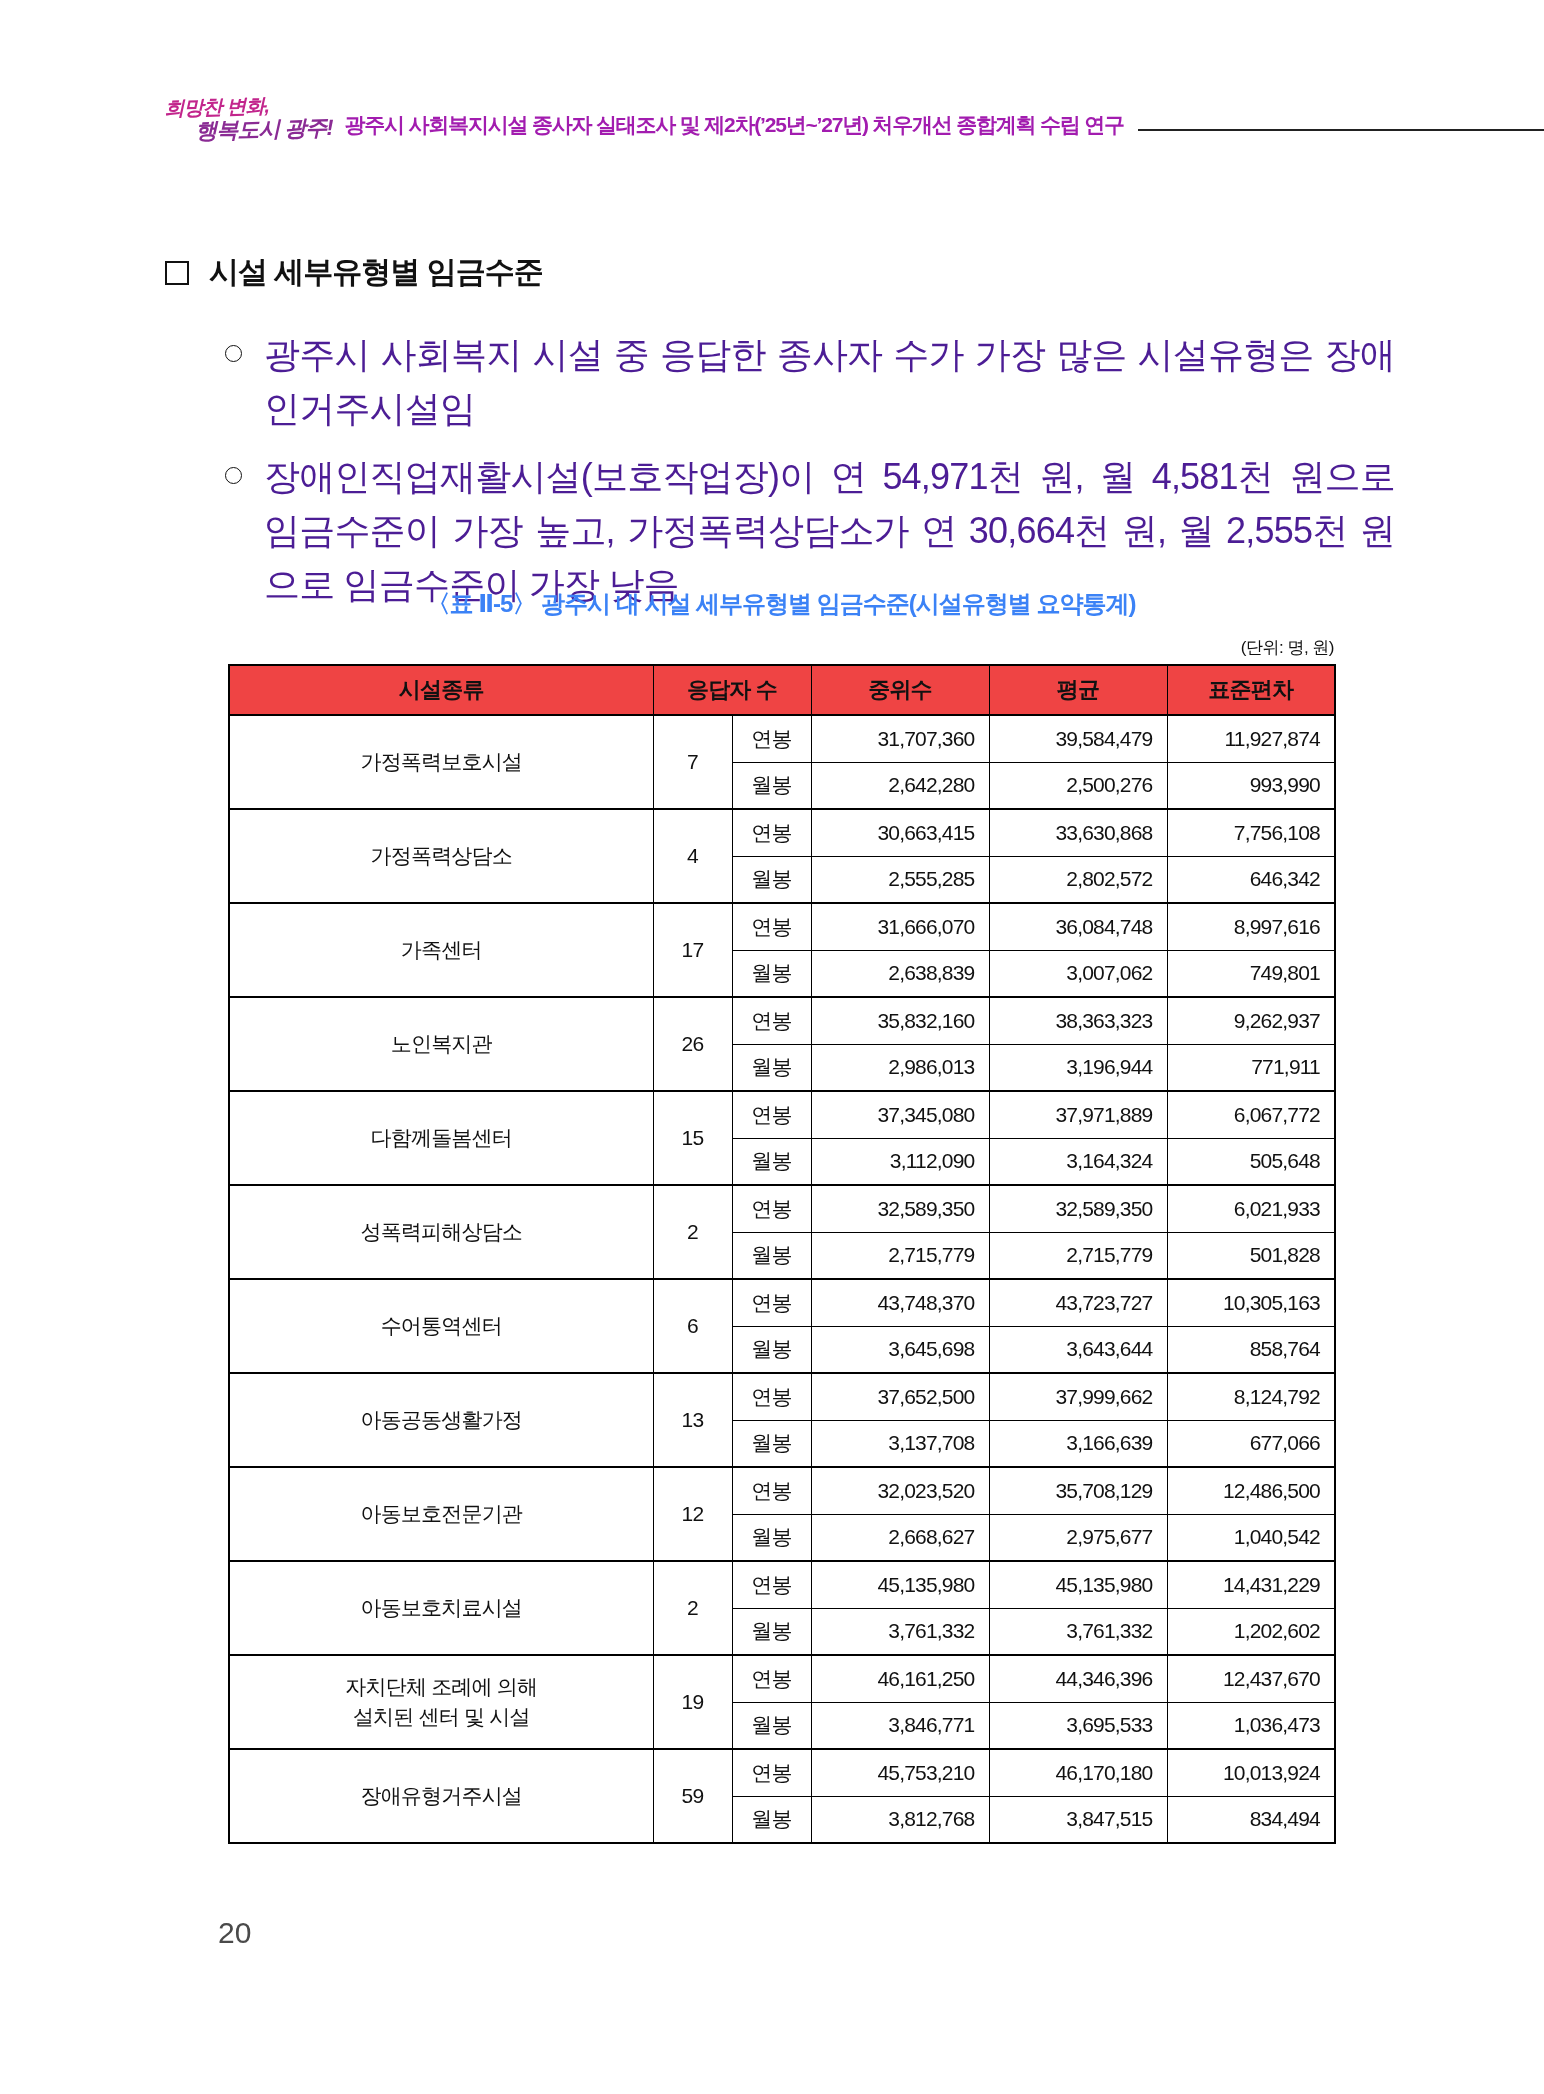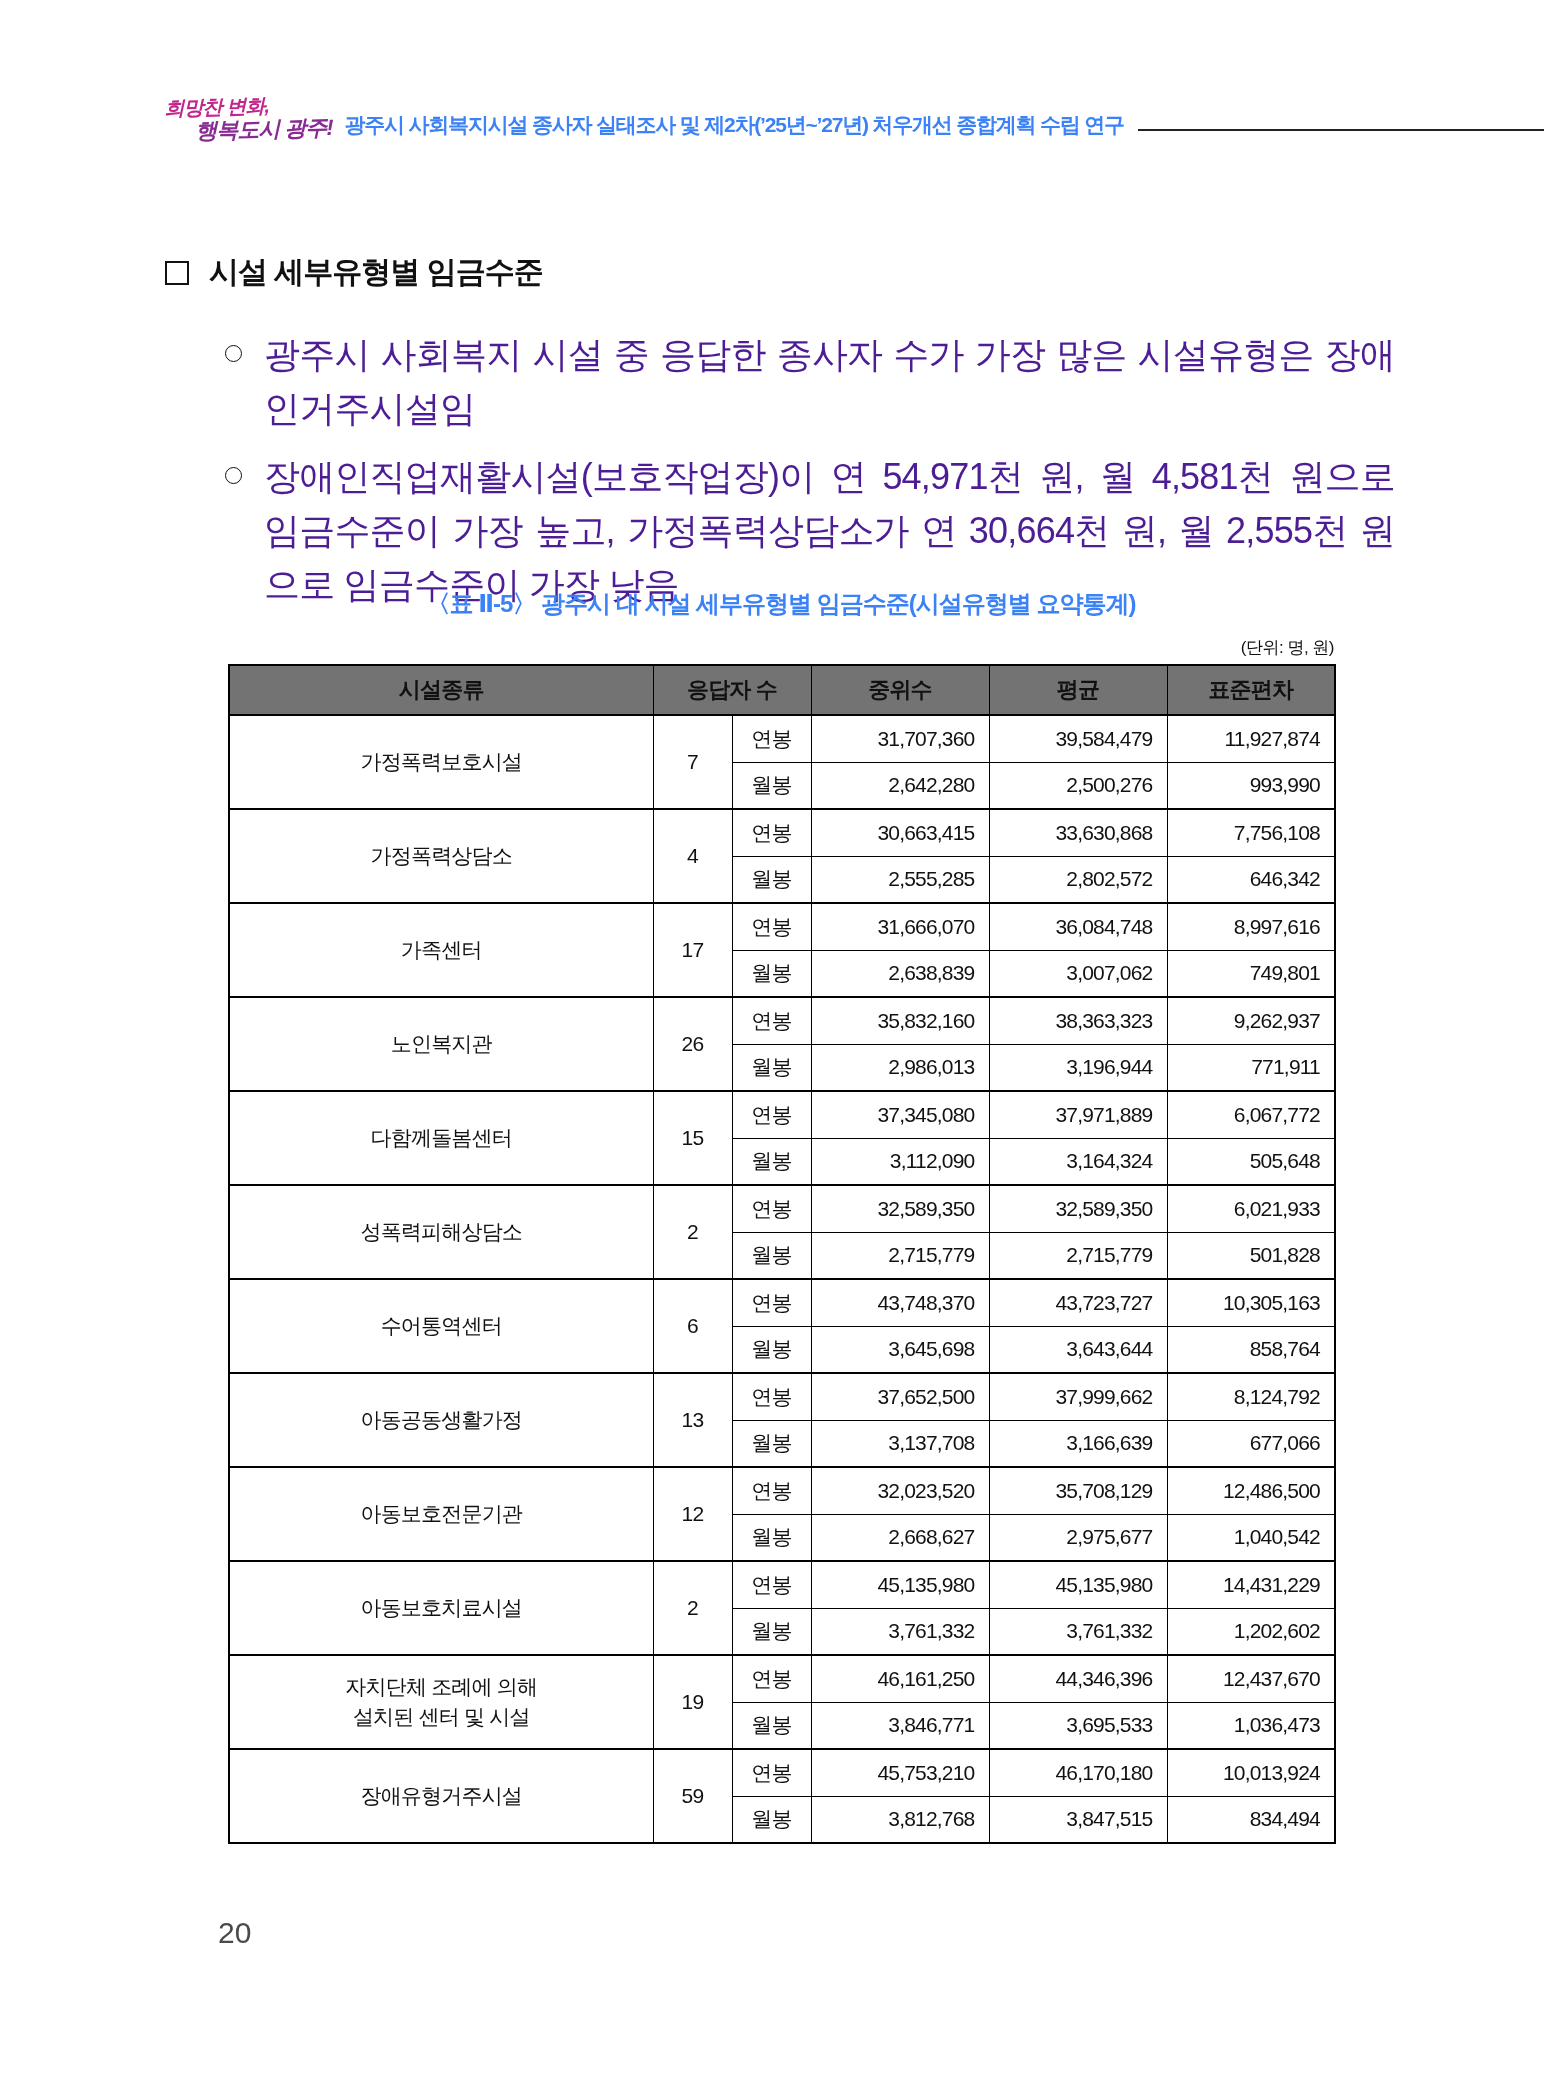--- a/index.html
+++ b/index.html
@@ -44,21 +44,21 @@
     margin-top:3px;
   }
   .doc-header-title {
     flex:0 0 auto;
     margin-left:12px;
     padding-bottom:4px;
     font-size:21px;
     font-weight:bold;
     letter-spacing:-1.2px;
     white-space:nowrap;
-    color:#3b82f6;
+    color:#a21caf;
   }
   .doc-header-rule {
     flex:1 1 auto;
     border-bottom:2px solid #222222;
     margin:0 0 12px 14px;
     height:0;
   }
 
   
   .section-heading {
@@ -135,21 +135,21 @@
   }
   table.salary th, table.salary td {
     border:1px solid #000000;
     font-size:21px;
     letter-spacing:-0.8px;
     color:#111111;
     overflow:hidden;
   }
   table.salary thead th {
     height:50px;
-    background:#737373;
+    background:#ef4444;
     font-weight:600;
     font-size:22px;
     text-align:center;
     vertical-align:middle;
     border-bottom:2px solid #000000;
   }
   table.salary td { height:47px; vertical-align:middle; }
   td.c-name  { text-align:center; white-space:pre-line; line-height:1.45; }
   td.c-count { text-align:center; font-size:22px; }
   td.c-type  { text-align:center; }

